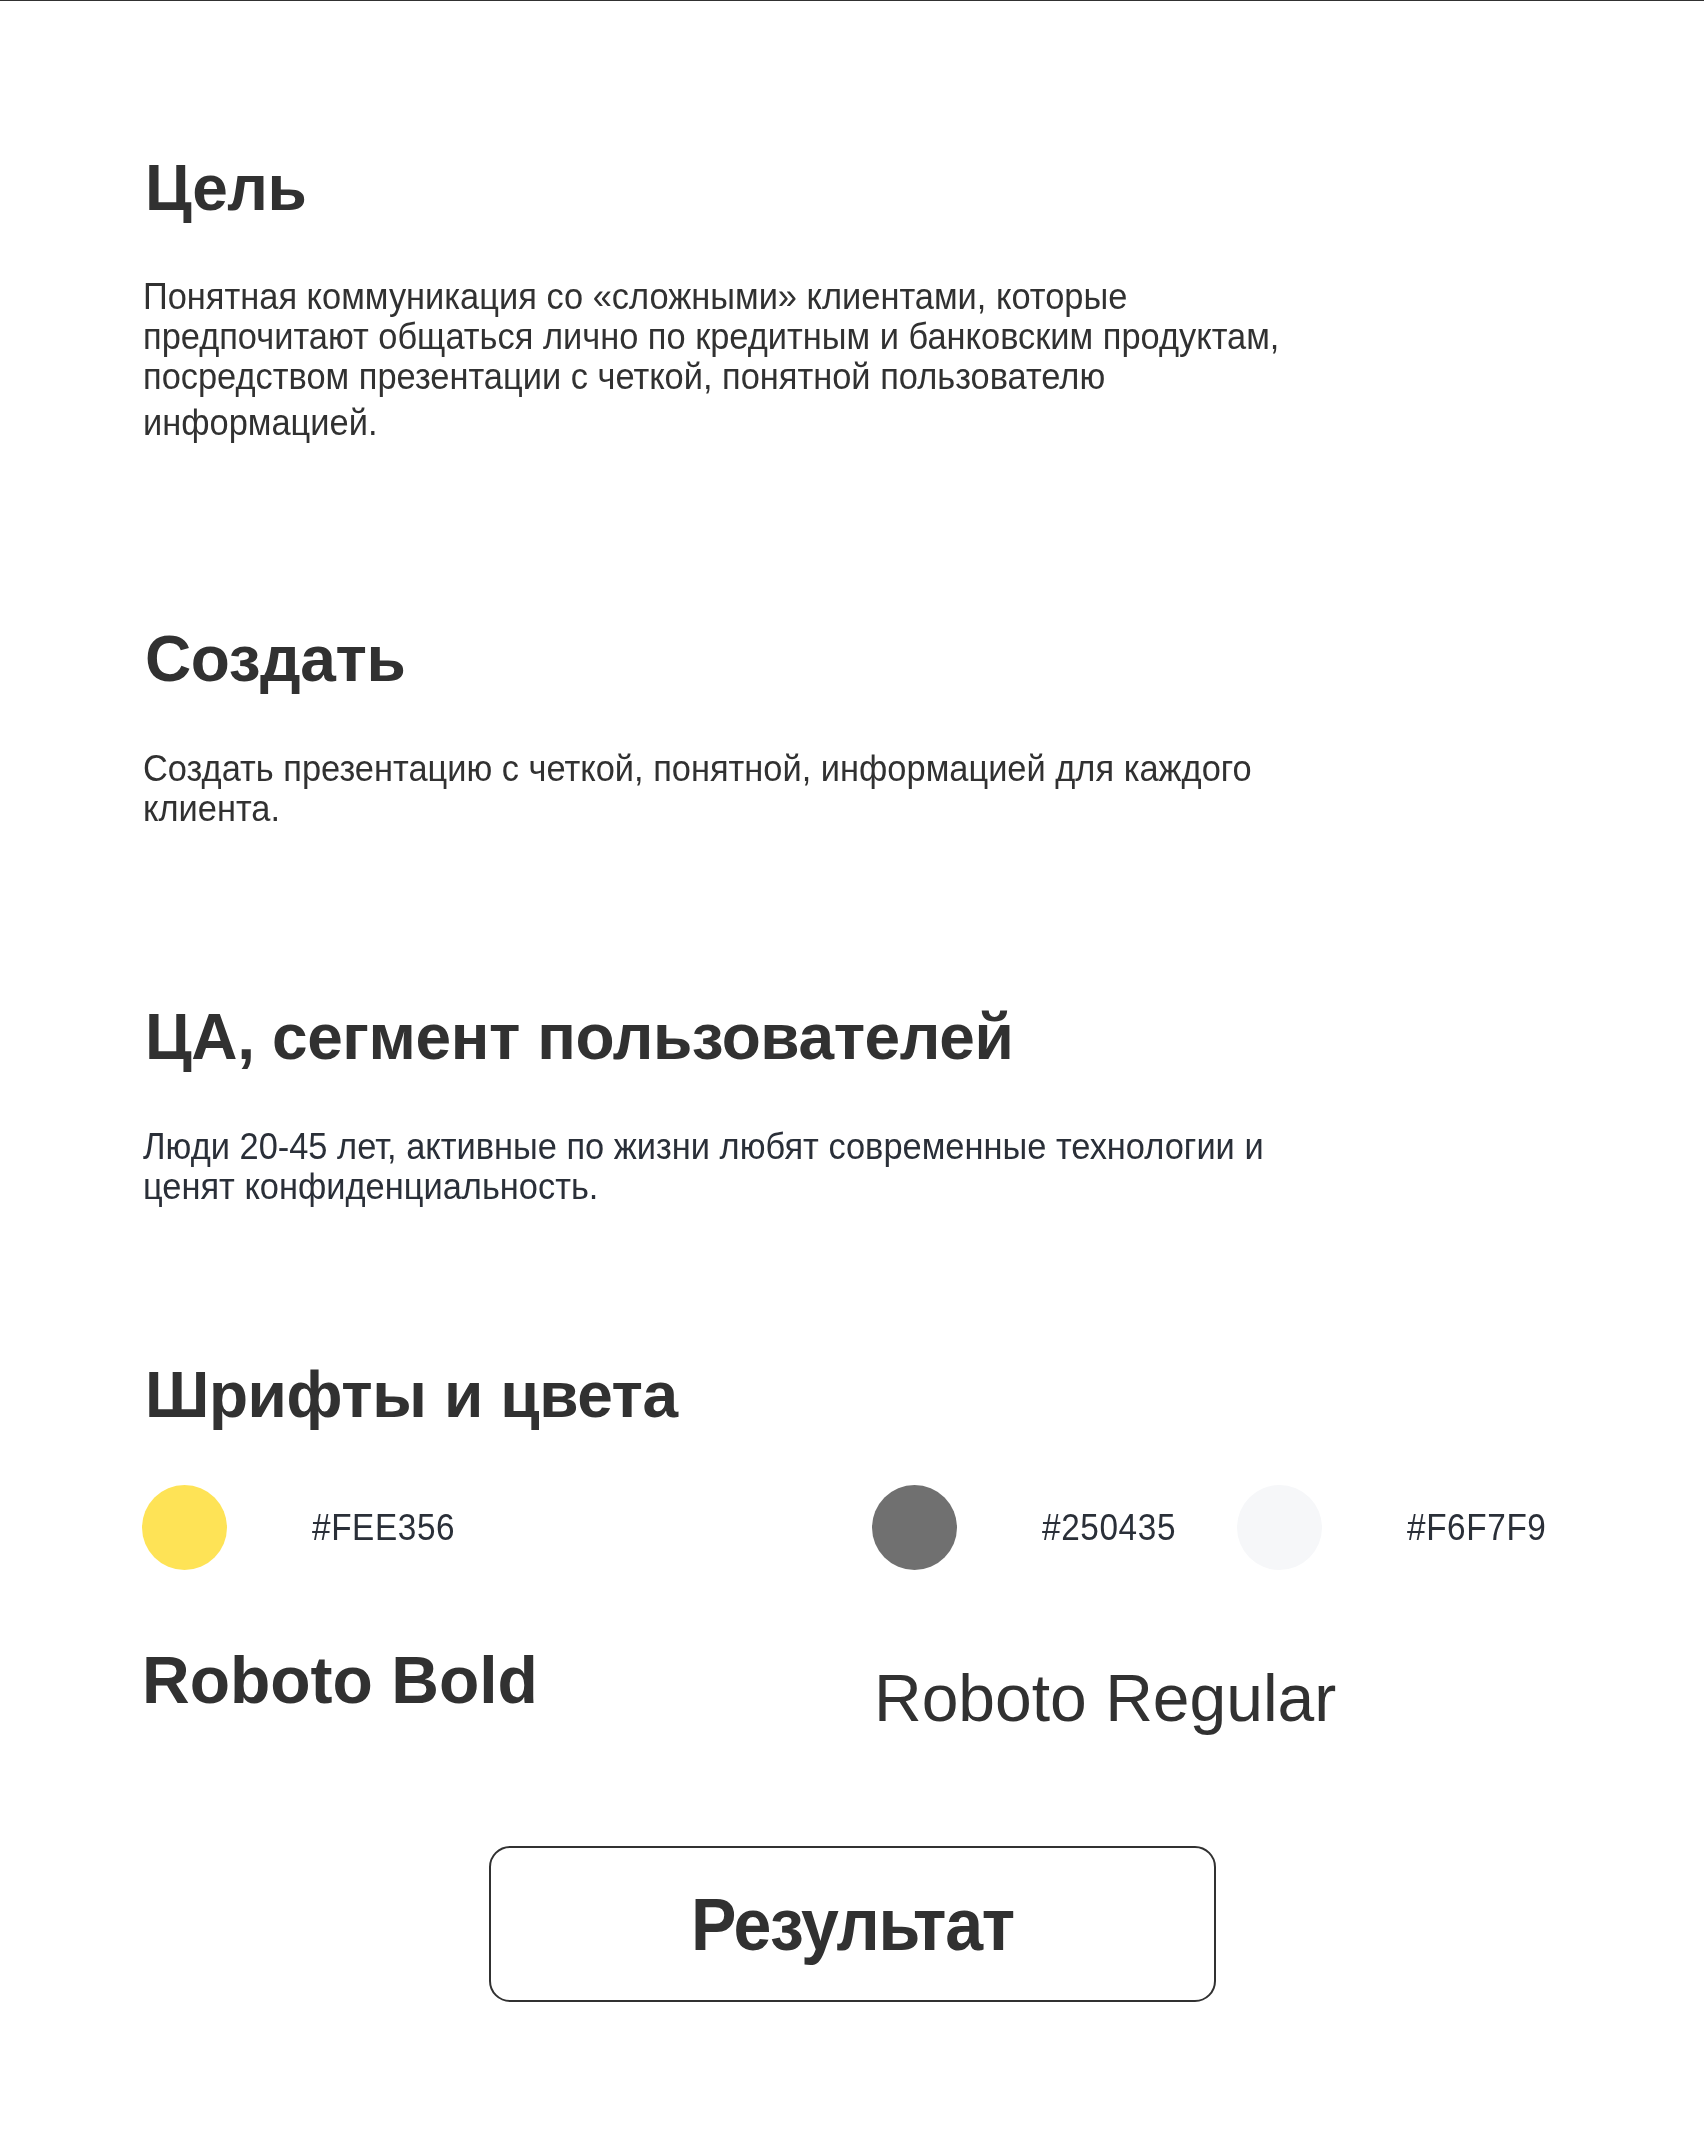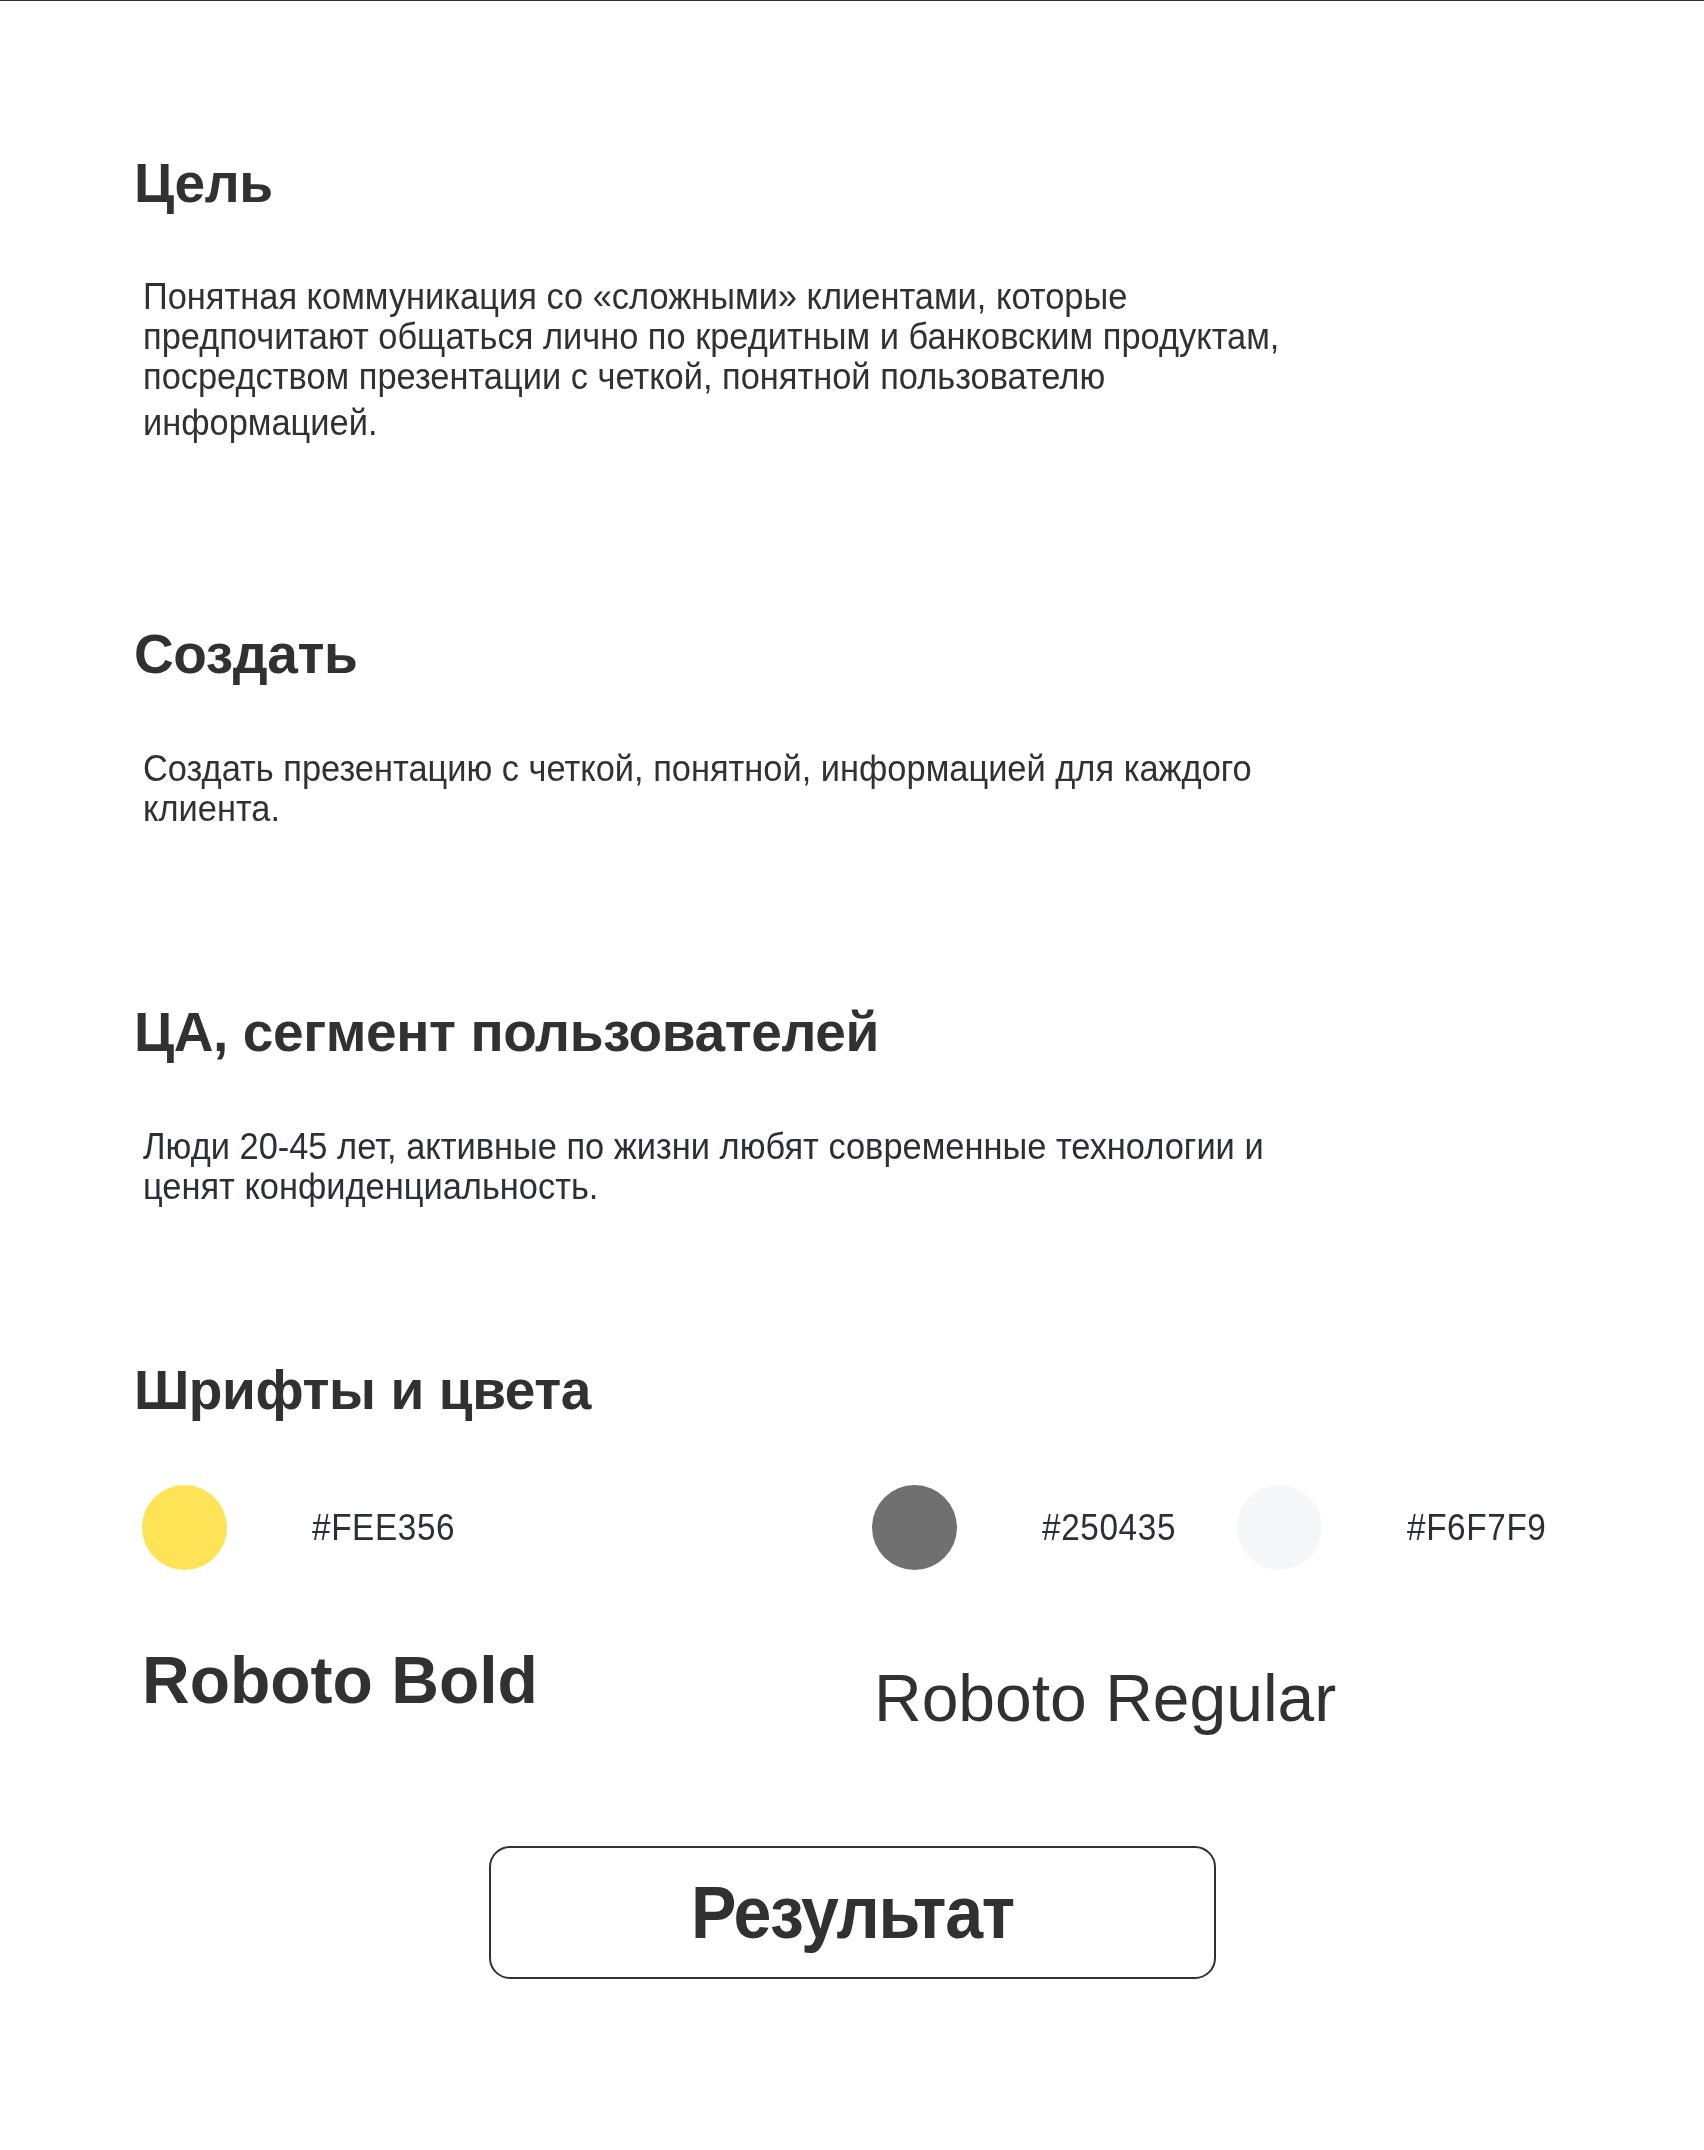--- a/index.html
+++ b/index.html
@@ -12,24 +12,24 @@
       height: 2151px;
       position: relative;
       overflow: hidden;
       font-family: "Liberation Sans", "DejaVu Sans", sans-serif;
       color: #313131;
       border-top: 1.4px solid #313131;
       box-sizing: border-box;
     }
     .section-title {
       position: absolute;
-      left: 134px;
+      left: 145px;
       margin: 0;
       font-weight: 700;
-      font-size: 55px;
+      font-size: 64px;
       line-height: 1;
       color: #313131;
       letter-spacing: -0.4px;
     }
     .section-body {
       position: absolute;
       left: 143px;
       margin: 0;
       font-weight: 400;
       font-size: 37px;
@@ -78,21 +78,21 @@
       line-height: 1;
       color: #313131;
     }
     .font-bold { left: 142px; font-weight: 700; }
     .font-regular { left: 874px; font-weight: 400; margin-top: 18px; }
     .result-button {
       position: absolute;
       left: 489px;
       top: 1845px;
       width: 727px;
-      height: 133px;
+      height: 156px;
       box-sizing: border-box;
       border: 2.8px solid #313131;
       border-radius: 21px;
       background: #ffffff;
       display: flex;
       align-items: center;
       justify-content: center;
       cursor: pointer;
     }
     .result-button span {

